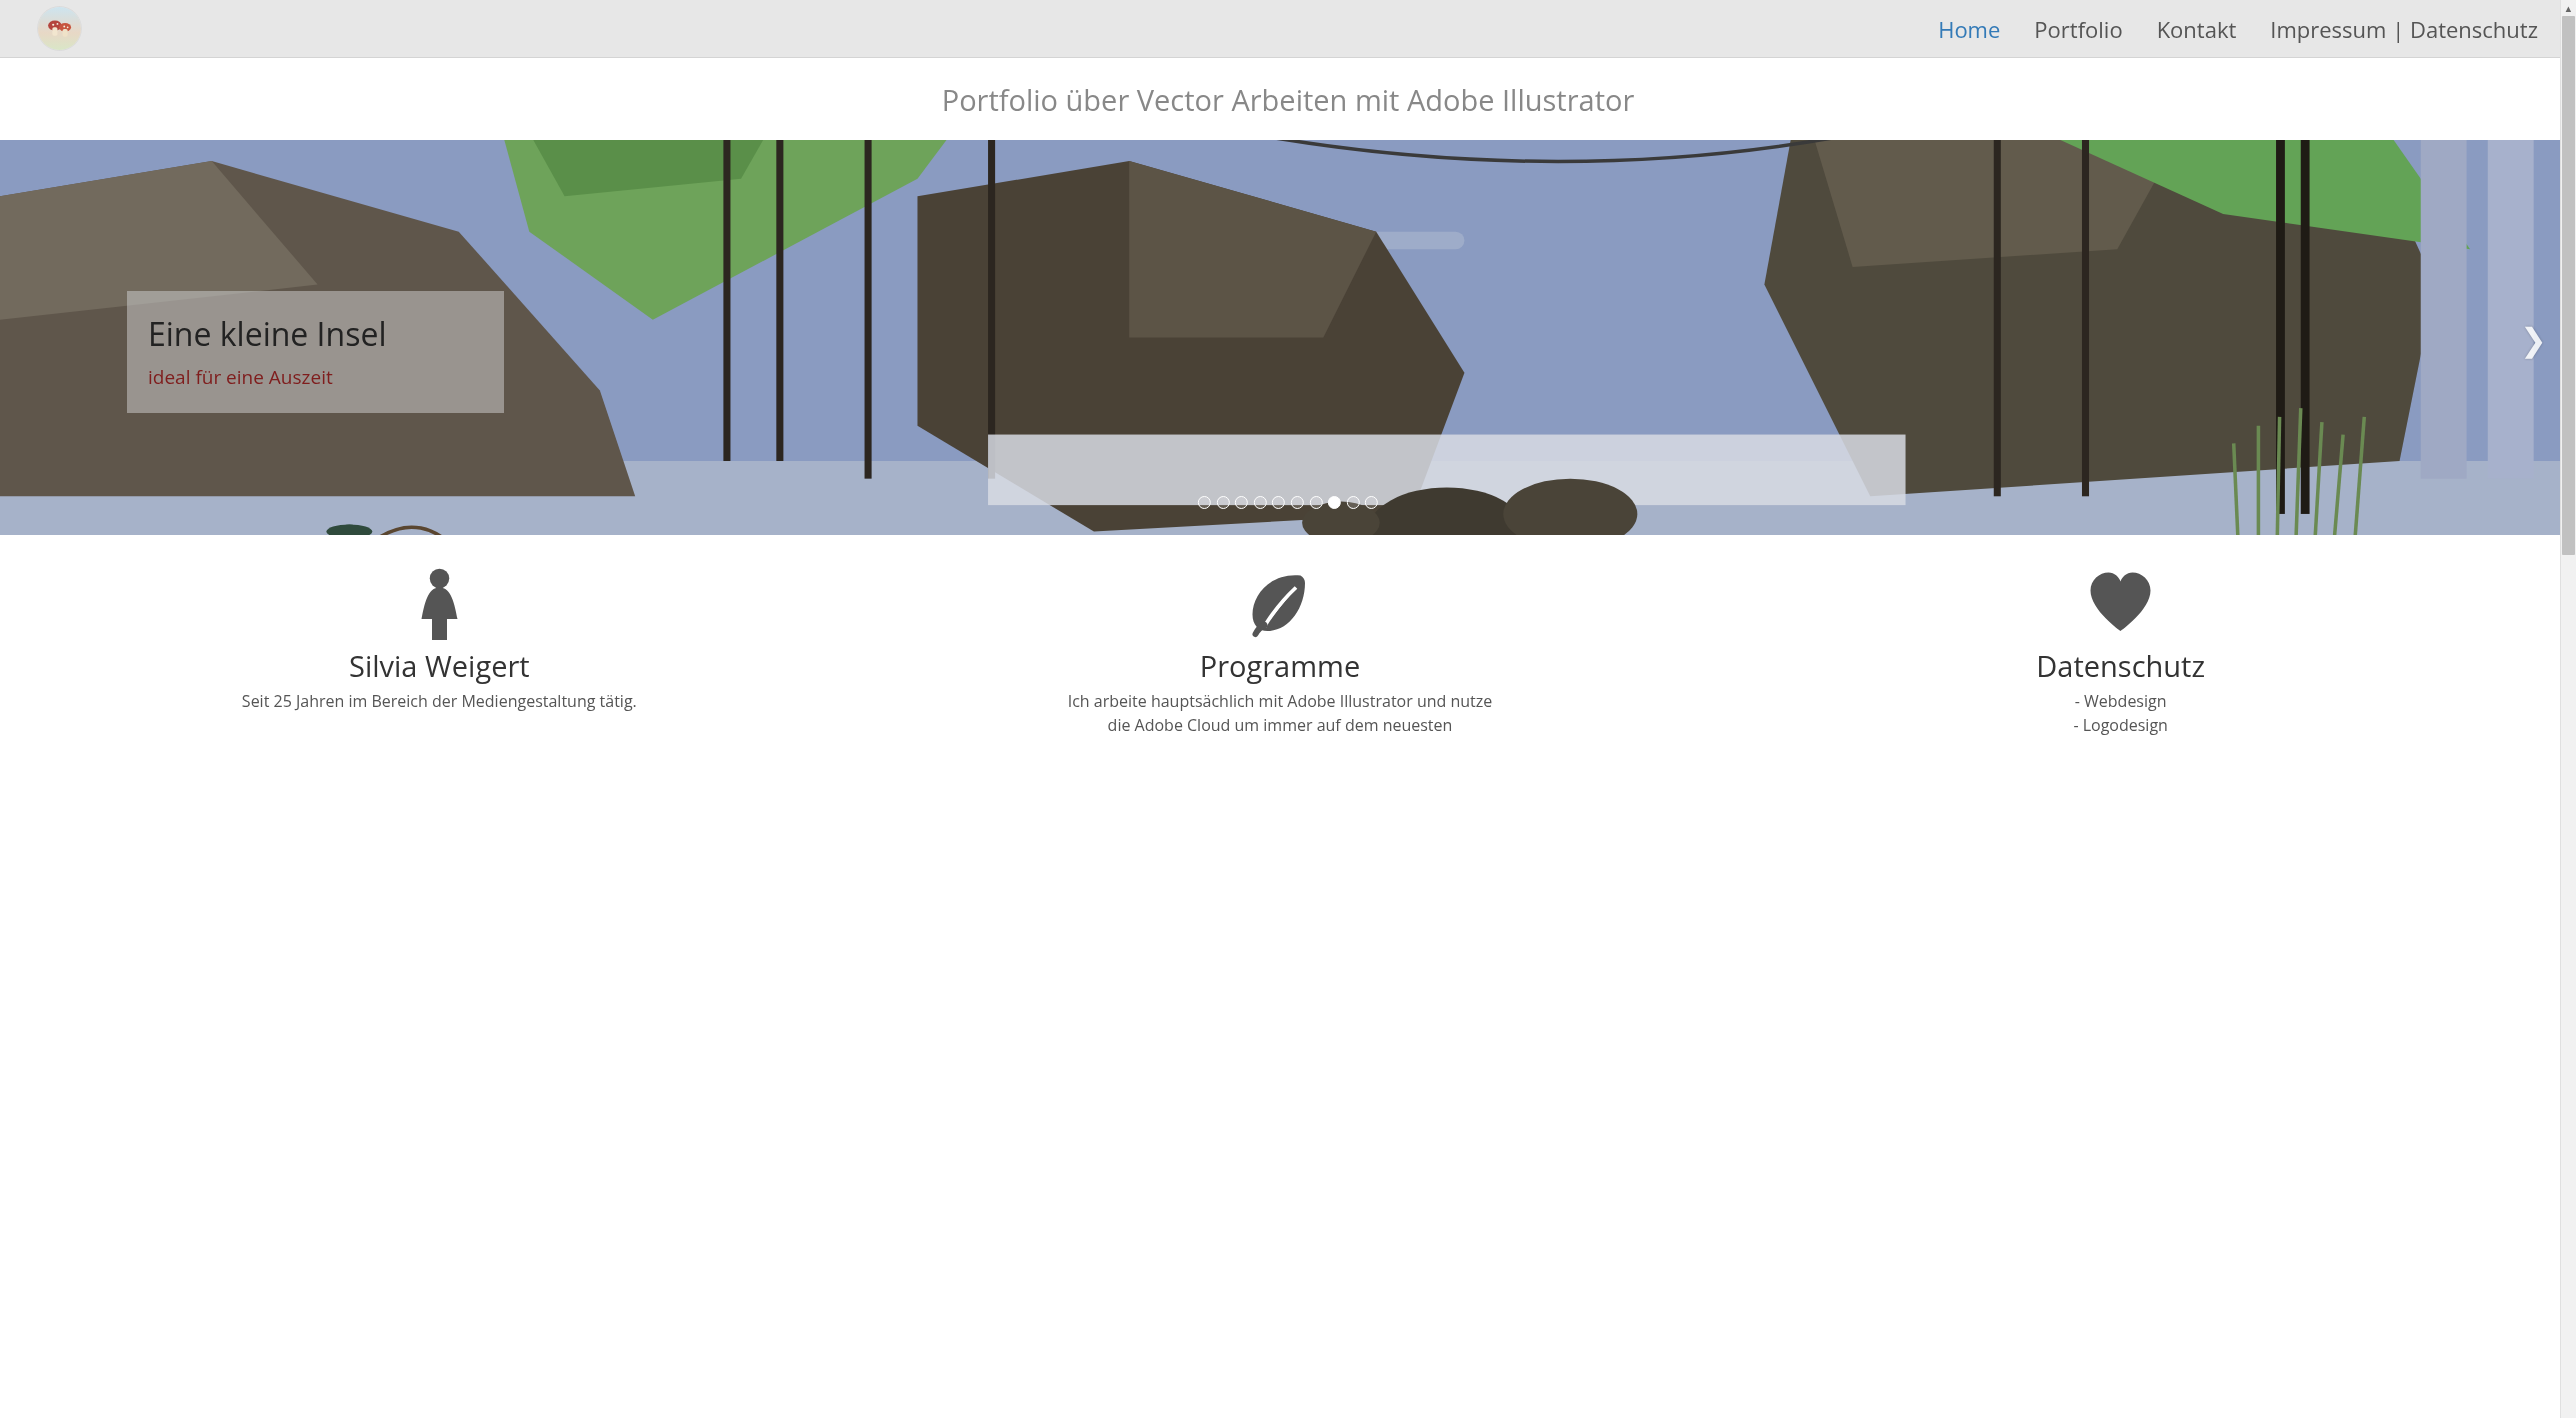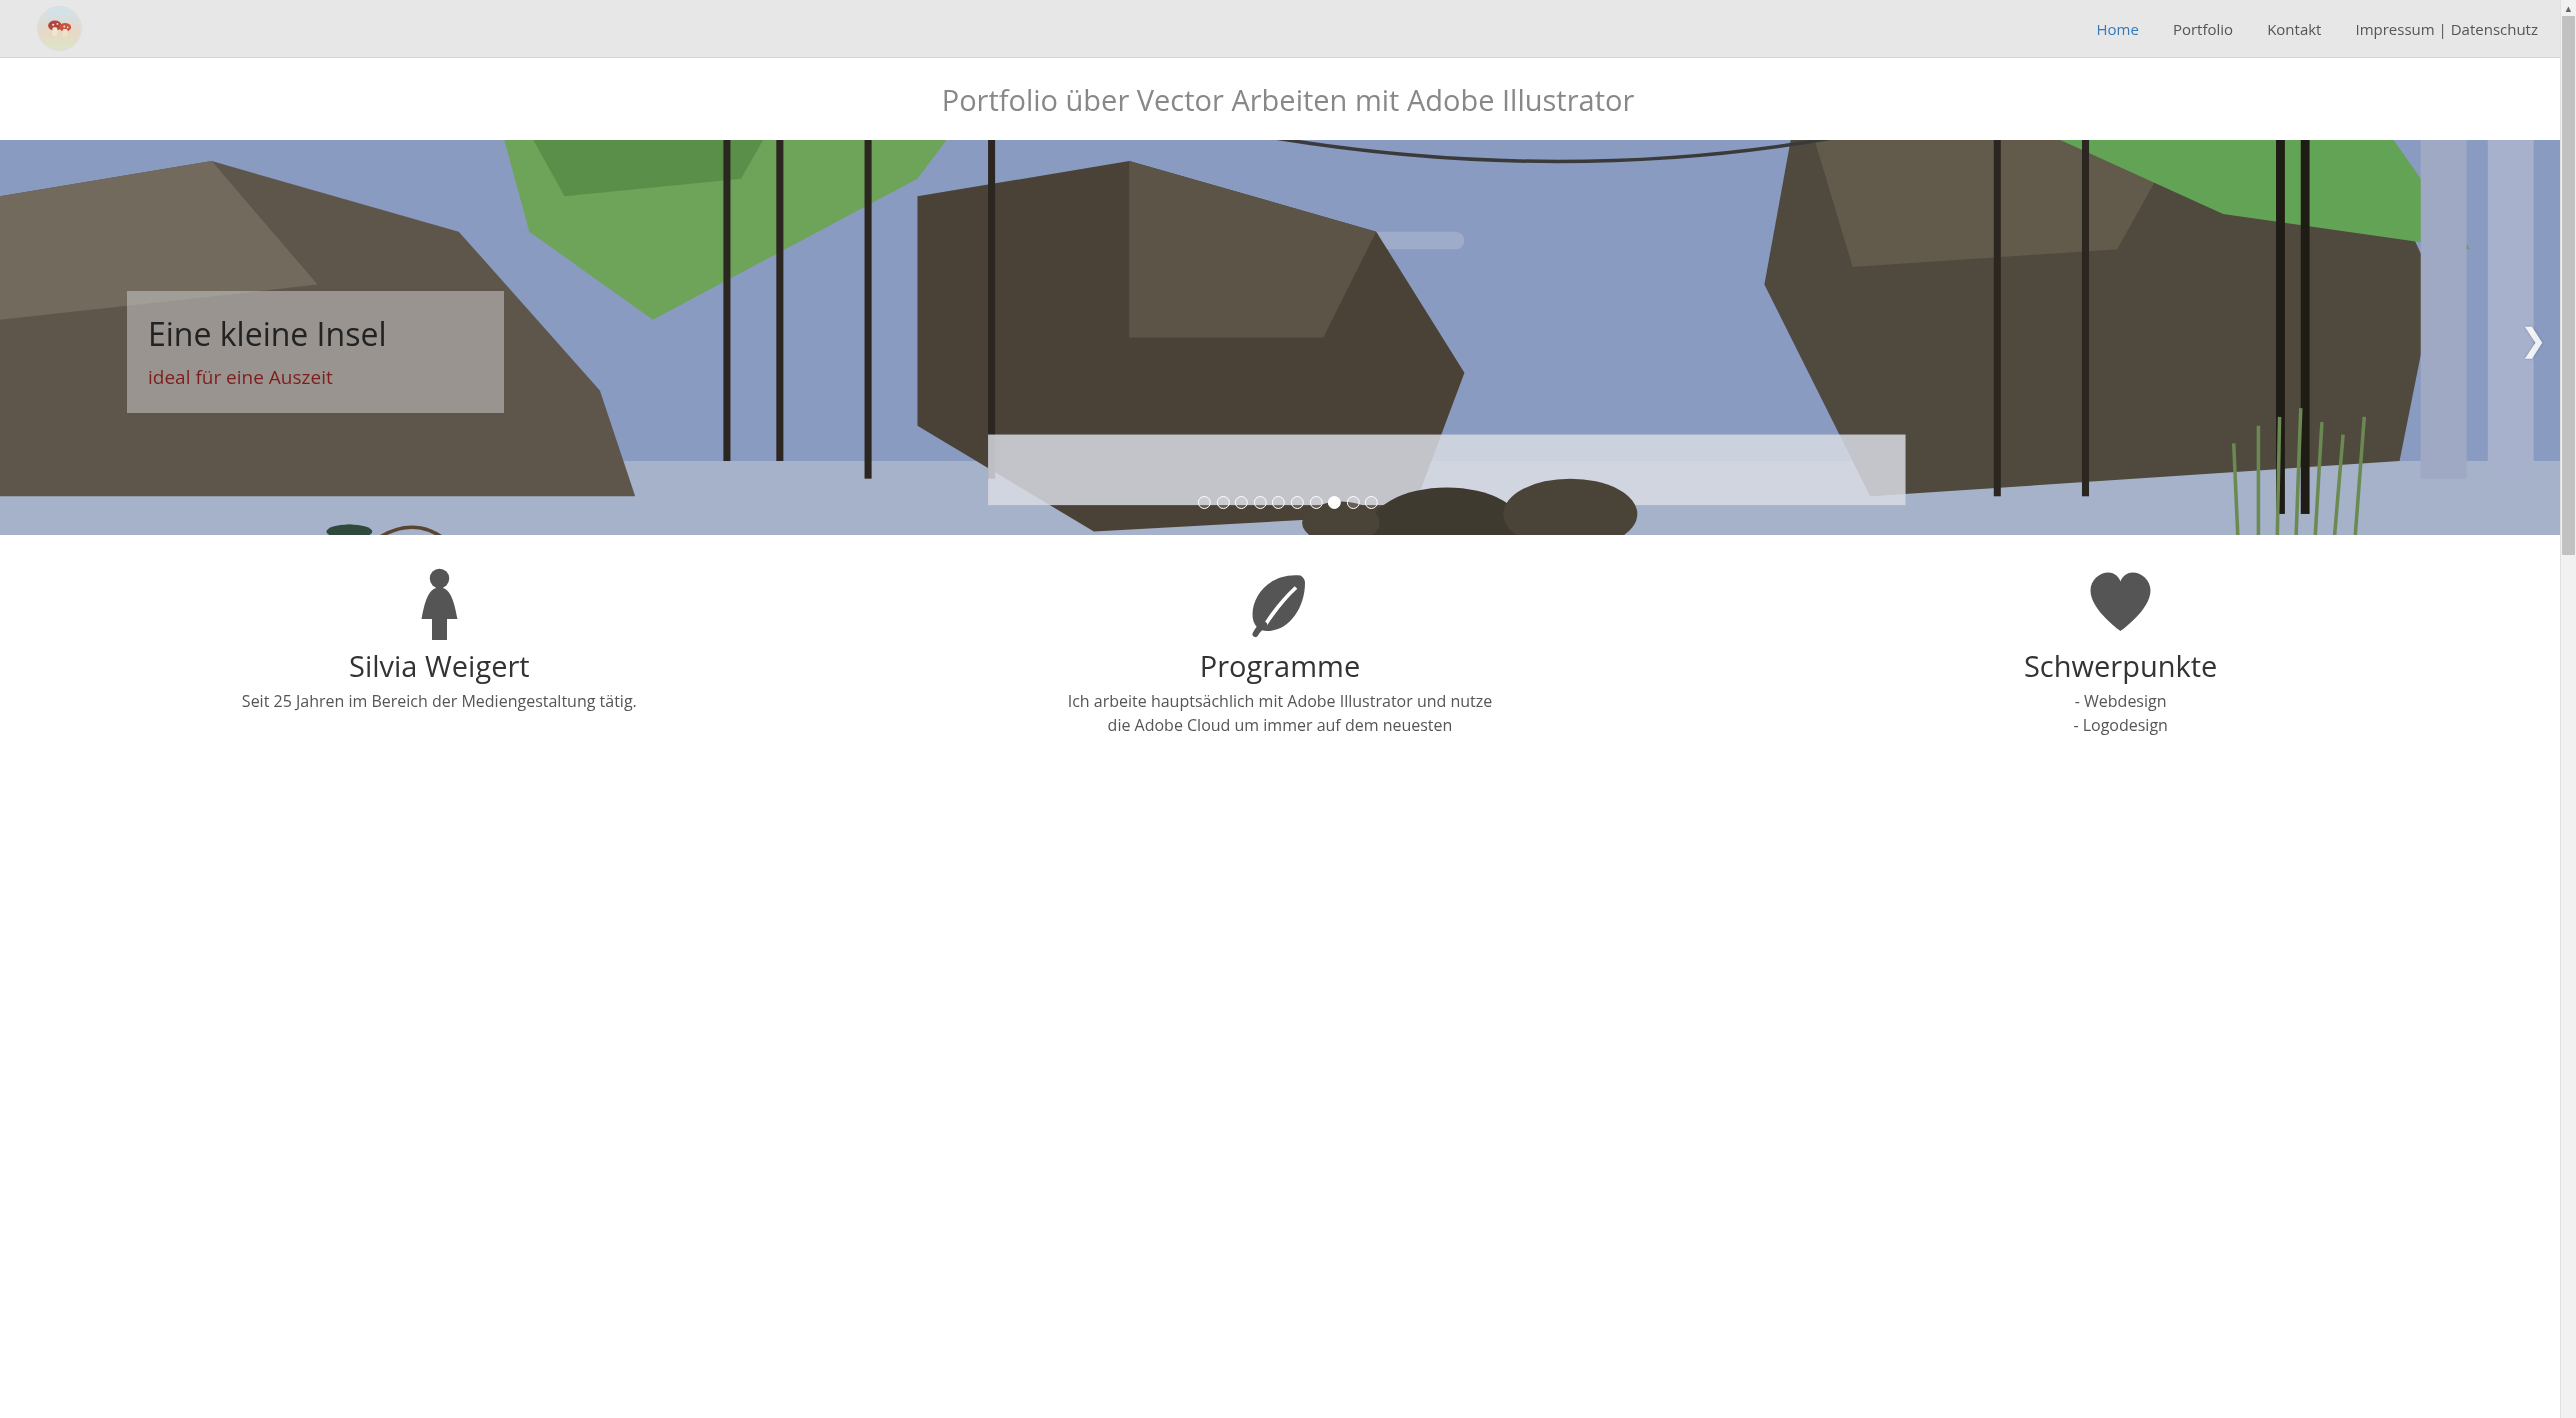--- a/index.html
+++ b/index.html
@@ -52,21 +52,21 @@
     border-radius: 50%;
     background: linear-gradient(180deg,#cde4ef 0%,#e8d8c6 60%,#d9e6c7 100%);
     display:flex; align-items:center; justify-content:center;
     box-shadow: 0 0 0 0.9px rgba(0,0,0,0.05);
     overflow:hidden;
   }
   .logo svg { width: 34px; height:34px; }
   .nav-spacer { flex: 1; }
   .nav-links { display: flex; gap: 34px; }
   .nav-link {
-    font-size: 15px;
+    font-size: 22px;
     color: #555;
     cursor: pointer;
     white-space: nowrap;
   }
   .nav-link.active { color: #337ab7; }
   
   .titles {
     text-align: center;
     padding: 19px 0 21px;
   }
@@ -340,20 +340,20 @@
         </div>
         <h3>Programme</h3>
         <p style="white-space: pre-line;">Ich arbeite hauptsächlich mit Adobe Illustrator und nutze die Adobe Cloud um immer auf dem neuesten</p>
       </div>
       <div class="feature">
         <div class="feature-icon">
           <svg viewBox="0 0 100 100">
             <path d="M50 88 C50 88 10 60 10 34 C10 20 22 10 34 10 C42 10 48 16 50 22 C52 16 58 10 66 10 C78 10 90 20 90 34 C90 60 50 88 50 88 Z"></path>
           </svg>
         </div>
-        <h3>Schwerpunkte</h3>
+        <h3>Datenschutz</h3>
         <p style="white-space: pre-line;">- Webdesign
 - Logodesign</p>
       </div>
     </div>
 
 </div>
 
 
 </body></html>

